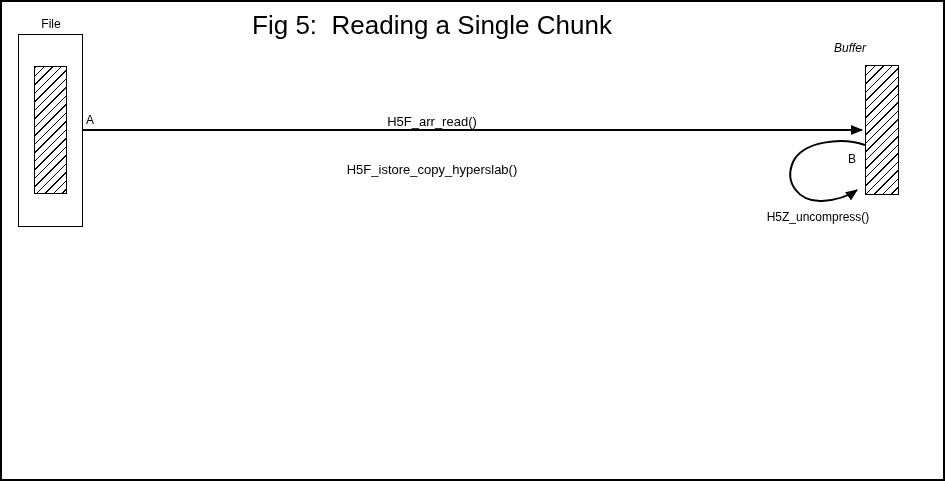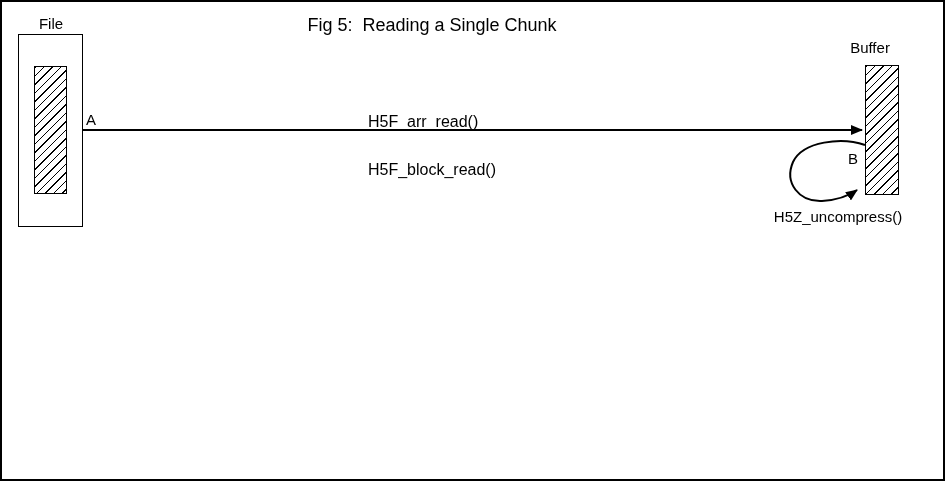--- a/index.html
+++ b/index.html
@@ -19,27 +19,27 @@
     color: #000000;
     overflow: hidden;
   }
 
   .abs { position: absolute; }
 
   .title {
     left: 430px;
     top: 8px;
     transform: translateX(-50%);
-    font-size: 18px;
+    font-size: 26px;
     line-height: 30px;
     white-space: pre;
   }
 
   .small-label {
-    font-size: 15px;
+    font-size: 12px;
     line-height: 14px;
     white-space: pre;
   }
 
   .file-label {
     left: 49px;
     top: 15px;
     transform: translateX(-50%);
   }
 
@@ -64,23 +64,24 @@
 
   .file-hatch {
     left: 32px;
     top: 64px;
     width: 33px;
     height: 128px;
     border: 1px solid #000000;
   }
 
   .buffer-label {
-    left: 868px;
+    left: 848px;
     top: 39px;
     transform: translateX(-50%);
+    font-style: italic;
   }
 
   .buffer-box {
     left: 863px;
     top: 63px;
     width: 34px;
     height: 130px;
     border: 1px solid #000000;
   }
 
@@ -94,36 +95,35 @@
 
   .label-a {
     left: 84px;
     top: 111px;
   }
 
   .call-stack {
     left: 430px;
     top: 80px;
     transform: translateX(-50%);
-    font-size: 16px;
+    font-size: 13px;
     line-height: 16px;
-    text-align: left;
+    text-align: center;
     white-space: pre;
   }
 
   .label-b {
     left: 846px;
     top: 150px;
   }
 
   .uncompress-caption {
     left: 816px;
     top: 208px;
     transform: translateX(-50%);
-    margin-left: 20px;
   }
 
   .footnote {
     left: 8px;
     top: 455px;
   }
 </style>
 </head>
 <body>
 
@@ -145,20 +145,20 @@
       </marker>
     </defs>
     <line x1="81" y1="128" x2="860" y2="128" stroke-width="2" fill="none" marker-end="url(#arrowhead)" stroke="#000000"></line>
     <path d="M 863 143 C 840 135, 801 139, 791 160 C 782 181, 797 200, 820 199 C 836 198, 848 193, 855 188" stroke-width="2" fill="none" marker-end="url(#arrowhead)" stroke="#000000"></path>
   </svg>
 
   <div class="abs small-label label-a">A</div>
 
   <div class="abs call-stack">
     <div>H5F_arr_read()</div>
-    <div>H5F_block_read()</div>
+    <div>H5F_istore_copy_hyperslab()</div>
   </div>
 
   <div class="abs small-label label-b">B</div>
   <div class="abs small-label uncompress-caption">H5Z_uncompress()</div>
 
 
 </div>
 
 </body></html>

